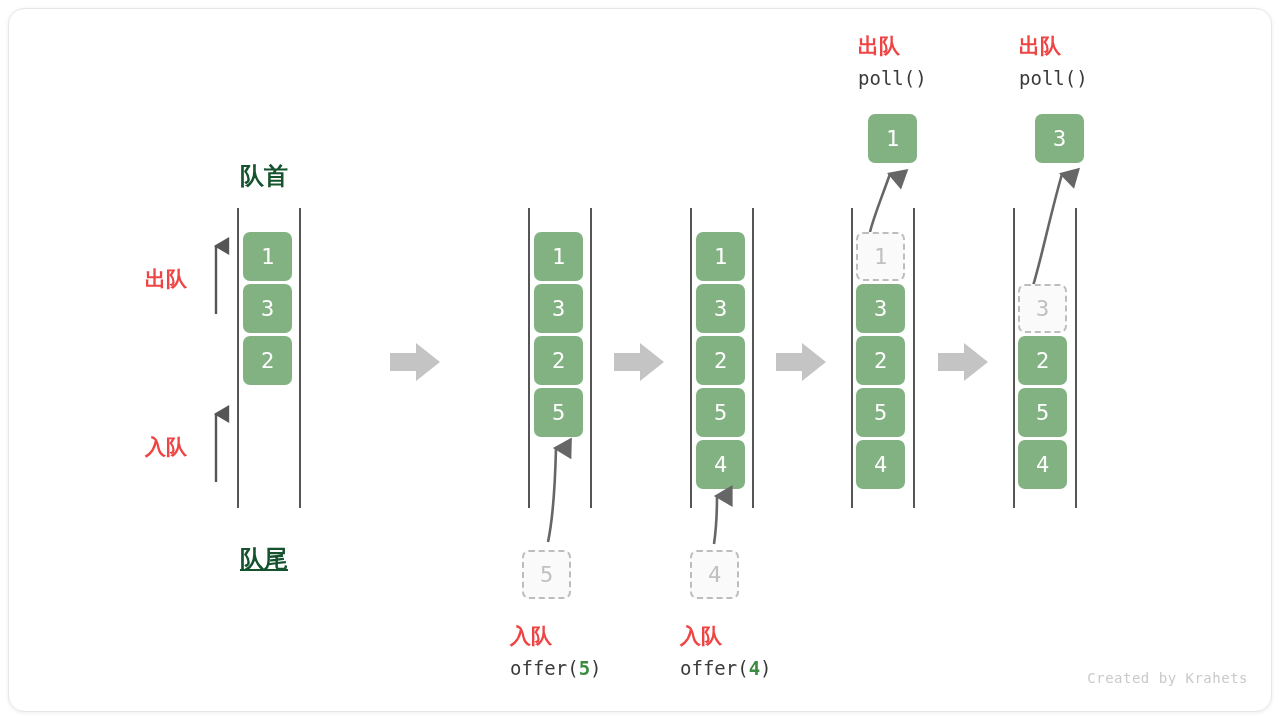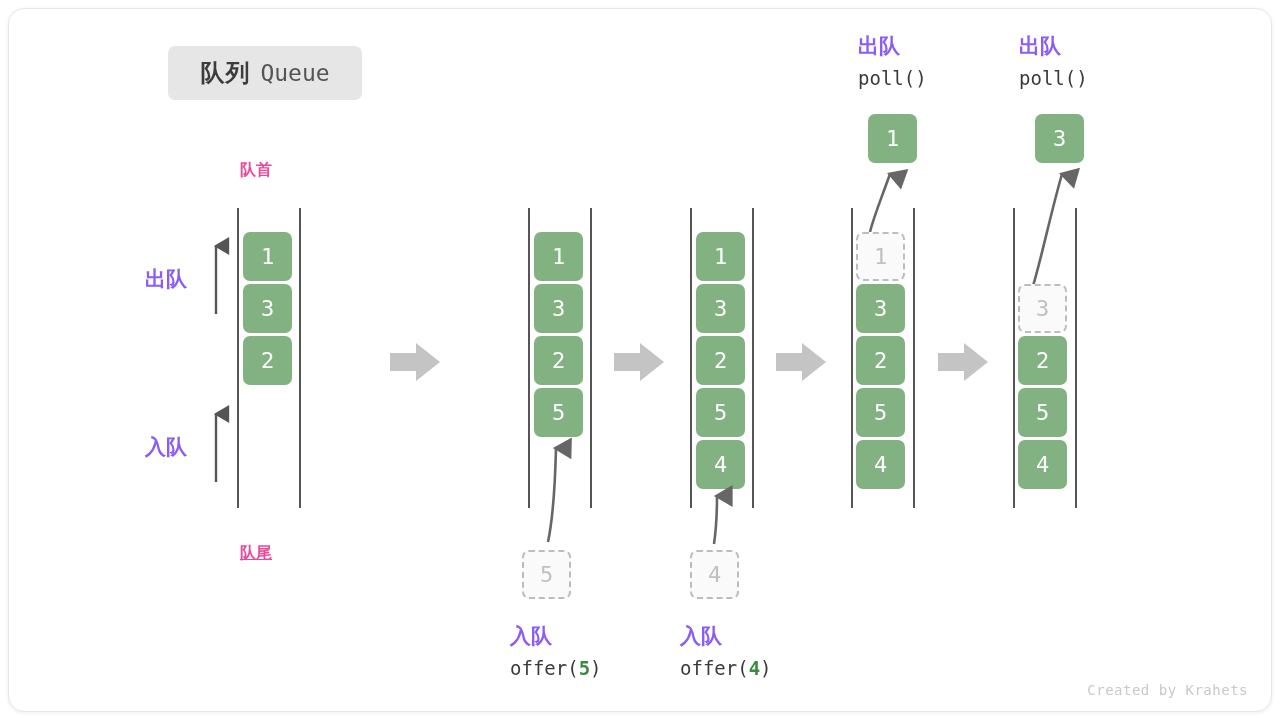--- a/index.html
+++ b/index.html
@@ -56,30 +56,30 @@
   .title-en {
     font-family: "DejaVu Sans Mono", "Liberation Mono", monospace;
     font-size: 23px;
     font-weight: 400;
     color: #555555;
   }
   
   .abs { position: absolute; }
   .lbl-cn-bold {
     font-family: "Liberation Sans", "DejaVu Sans", sans-serif;
-    font-size: 16px;
+    font-size: 24px;
     font-weight: 700;
-    color: #ec4899;
+    color: #14532d;
     white-space: nowrap;
   }
   .lbl-cn {
     font-family: "Liberation Sans", "DejaVu Sans", sans-serif;
     font-size: 21px;
     font-weight: 700;
-    color: #8b5cf6;
+    color: #ef4444;
     white-space: nowrap;
   }
   .lbl-mono {
     font-family: "DejaVu Sans Mono", "Liberation Mono", monospace;
     font-size: 19px;
     color: #3a3a3a;
     white-space: nowrap;
   }
   .lbl-mono .num { color: #3d8b40; font-weight: 700; }
   
@@ -107,38 +107,34 @@
     background: #fafafa;
     border: 2px dashed #bdbdbd;
     color: #c0c0c0;
   }
   
   .block-arrow { position: absolute; }
   
   .watermark {
     position: absolute;
     right: 32px;
-    bottom: 22px;
+    bottom: 34px;
     font-family: "DejaVu Sans Mono", "Liberation Mono", monospace;
     font-size: 14px;
     color: #c9c9c9;
     letter-spacing: 0.5px;
   }
   svg { overflow: visible; }
 </style>
 </head>
 <body>
 
 <div id="canvas">
   <div class="card-frame"></div>
 
-  <div class="title-badge">
-    <span class="title-cn">队列</span>
-    <span class="title-en">Queue</span>
-  </div>
 
   <div class="abs lbl-cn-bold" style="left:240px; top:160px;">队首</div>
   <div class="abs lbl-cn-bold" style="left:240px; top:543px;text-decoration:underline;">队尾</div>
 
   <div class="rail" style="left:237px; top:208px; height:300px;"></div>
   <div class="rail" style="left:299px; top:208px; height:300px;"></div>
 
   <div class="abs lbl-cn" style="left:145px; top:265px;">出队</div>
   <svg class="abs" style="left:206px; top:236px;" width="24" height="80">
     <defs>

